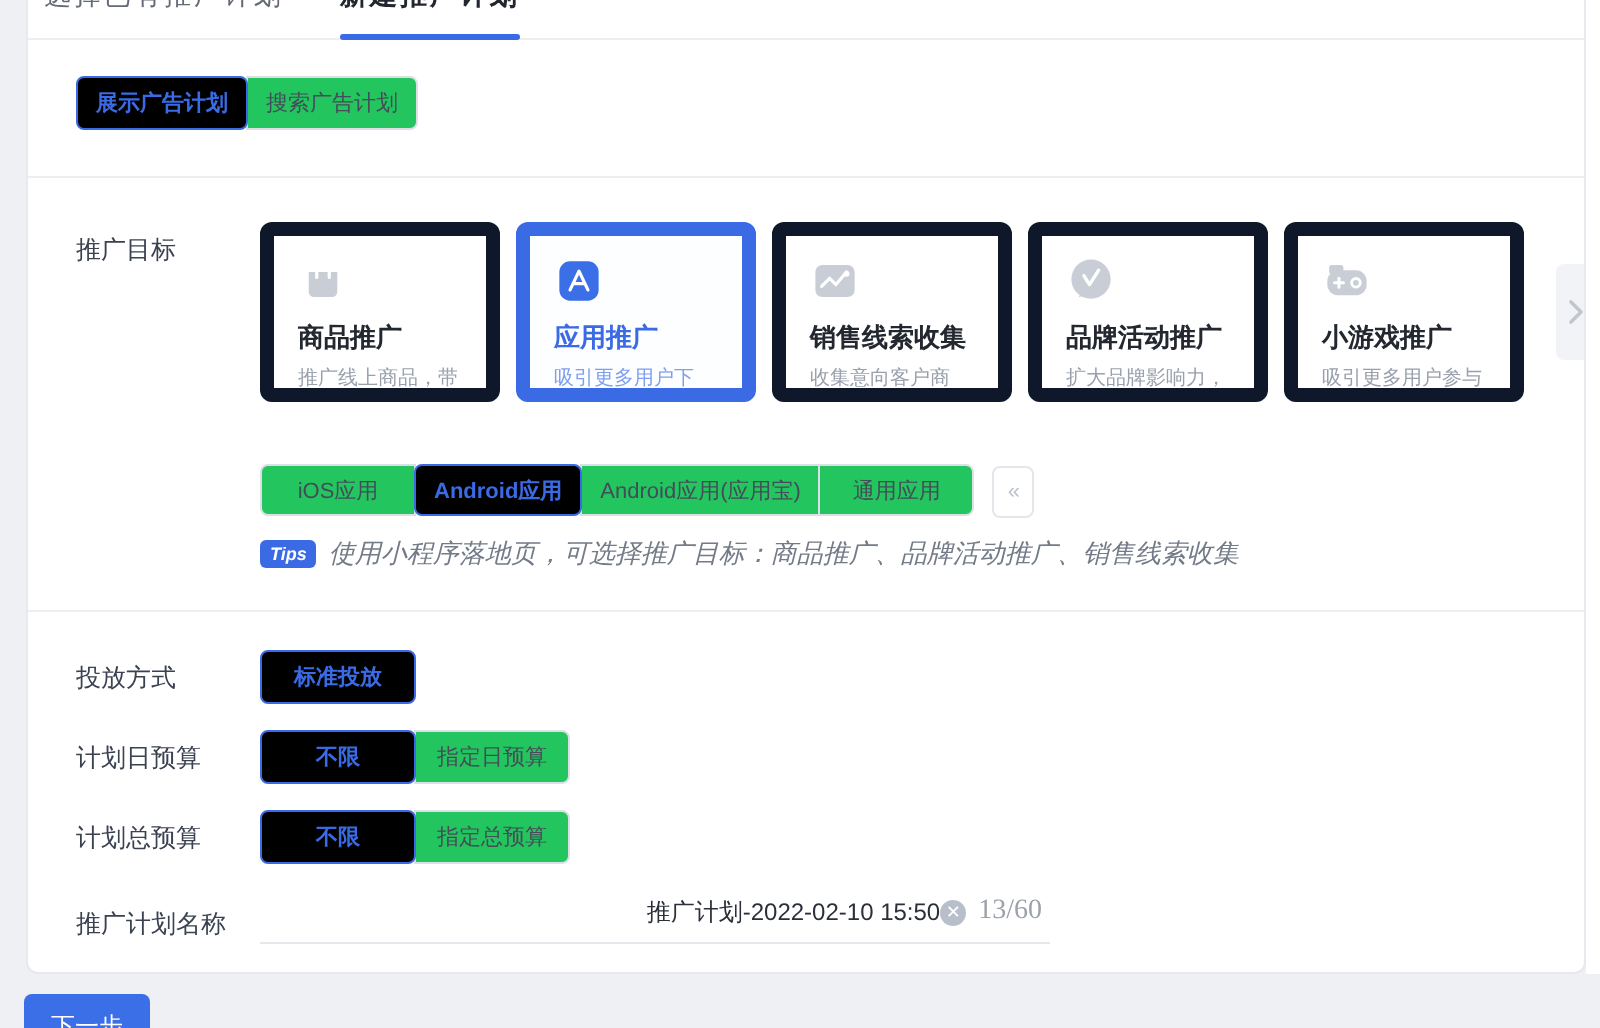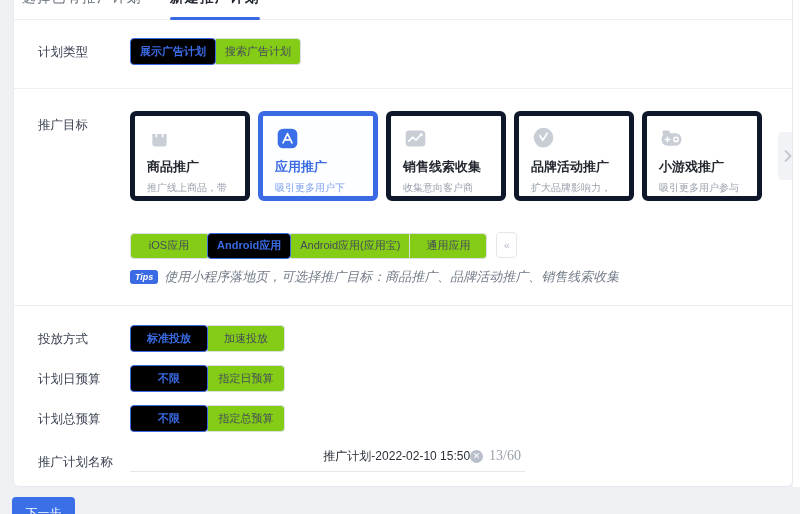--- a/index.html
+++ b/index.html
@@ -32,35 +32,35 @@
   .sec { padding-left:24px; }
   .sec-border { border-bottom:1px solid #eceef2; }
   .row { display:flex; }
   .row-label { flex:0 0 92px; font-size:12.5px; color:#3a4150; padding-top:6px; white-space:nowrap; }
 
   
   .seg-group { display:inline-flex; }
   .seg {
     min-width:78px; height:27px; padding:0 9px;
     display:inline-flex; align-items:center; justify-content:center;
-    font-size:11px; color:#454c59; background:#84cc16;
+    font-size:11px; color:#454c59; background:#22c55e;
     border:1px solid #dcdfe5; margin-left:-1px;
     cursor:pointer; white-space:nowrap;
   }
   .seg:first-child { border-radius:4px 0 0 4px; margin-left:0; }
   .seg:last-child { border-radius:0 4px 4px 0; }
   .seg.selected { border:1px solid #3a6be4; color:#3a6be4; font-weight:bold; border-radius:4px; z-index:2; background:#000000; }
 
   .sec-plan-type { padding-top:18px; padding-bottom:23px; }
 
   
   .sec-goal { padding-top:22px; padding-bottom:19px; }
   .goal-cards { display:flex; gap:8px; align-items:center; }
   .goal-card {
-    width:120px; height:90px; border:5px solid #0f172a; border-radius:6px;
+    width:120px; height:90px; border:7px solid #0f172a; border-radius:6px;
     padding:10px 12px; overflow:hidden; cursor:pointer; background:#fff;
   }
   .goal-card .gc-title { margin-top:7px; font-size:13px; font-weight:bold; color:#23272f; white-space:nowrap; }
   .goal-card .gc-desc  { margin-top:5px; font-size:10px; line-height:14px; color:#9aa1ad; }
   .goal-card.selected { border-color:#3a6be4; background:#fdfeff; }
   .goal-card.selected .gc-title { color:#3a6be4; }
   .goal-card.selected .gc-desc  { color:#7f9ff0; }
   .icon-tile { width:25px; height:25px; display:block; }
   .goal-next {
     width:20px; height:48px; margin-left:8px; flex:0 0 auto;
@@ -118,21 +118,20 @@
 <div class="footer-band"></div>
 
 <div class="panel">
 
   <div class="tabs">
     <div class="tab">选择已有推广计划</div>
     <div class="tab active">新建推广计划</div>
   </div>
 
   <div class="sec sec-plan-type sec-border row">
-    <div class="row-label">计划类型</div>
     <div class="seg-group">
       <div class="seg selected">展示广告计划</div>
       <div class="seg">搜索广告计划</div>
     </div>
   </div>
 
   <div class="sec sec-goal sec-border row">
     <div class="row-label">推广目标</div>
     <div>
 
@@ -212,21 +211,20 @@
 
     </div>
   </div>
 
   <div class="sec sec-settings">
 
     <div class="row setting-row">
       <div class="row-label">投放方式</div>
       <div class="seg-group">
         <div class="seg selected">标准投放</div>
-        <div class="seg">加速投放</div>
       </div>
     </div>
 
     <div class="row setting-row">
       <div class="row-label">计划日预算</div>
       <div class="seg-group">
         <div class="seg selected">不限</div>
         <div class="seg">指定日预算</div>
       </div>
     </div>

